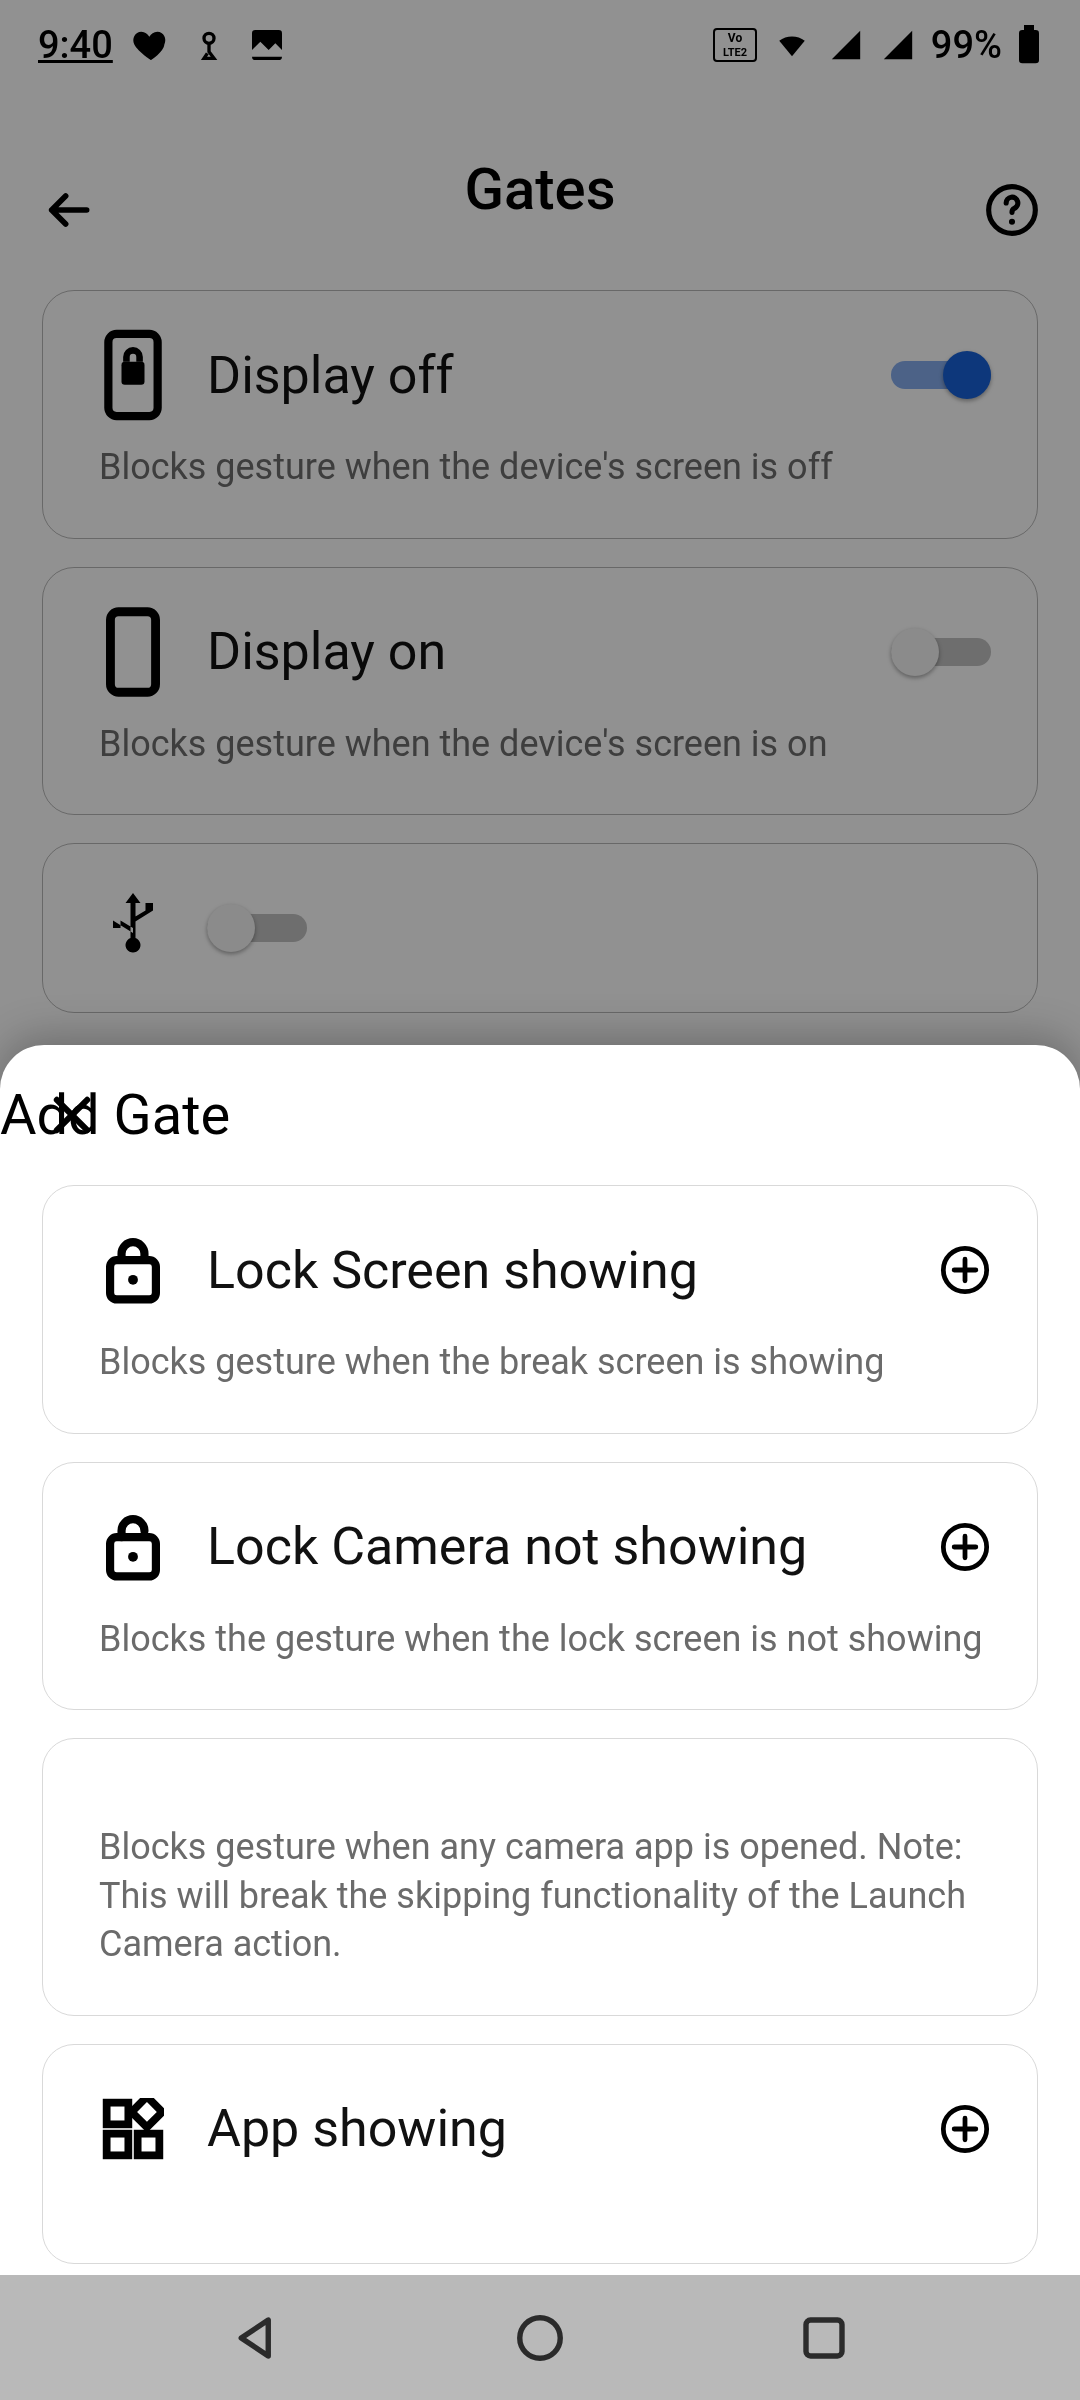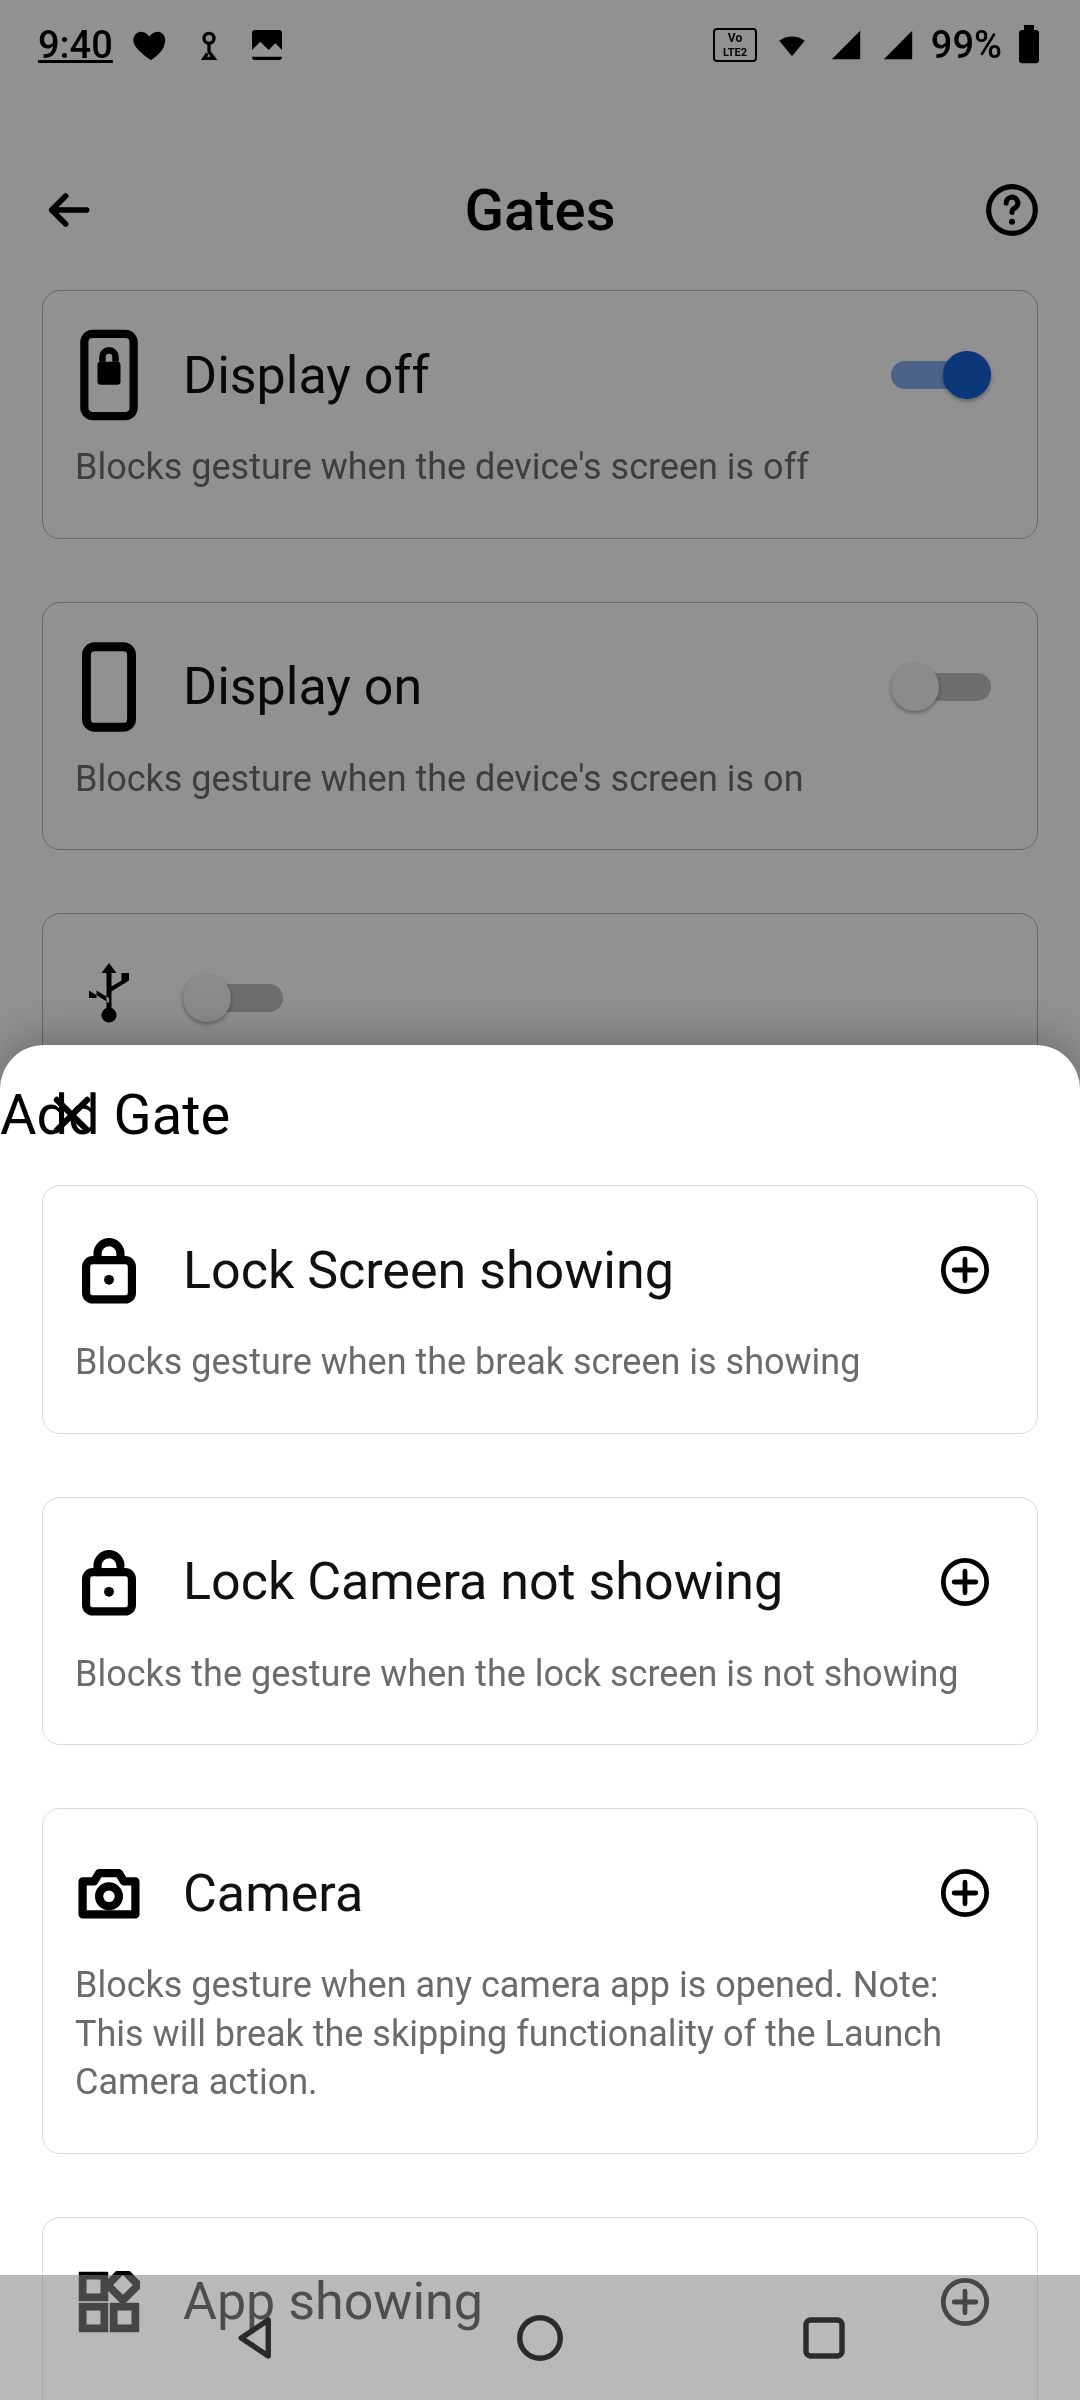--- a/index.html
+++ b/index.html
@@ -8,28 +8,28 @@
   
   .scrim { position:absolute; inset:0; background:rgba(0,0,0,0.42); pointer-events:none; }
 
   
   .status-bar { position:absolute; top:0; left:0; right:0; height:90px; display:flex; align-items:center; justify-content:space-between; padding:0 38px; color:#000; font-size:38px; font-weight:500; }
   .status-left { display:flex; align-items:center; gap:18px;text-decoration:underline; }
   .status-right { display:flex; align-items:center; gap:14px; }
   .stat-icon { display:inline-flex; }
 
   
-  .appbar { position:absolute; top:155px; left:0; right:0; height:110px; display:flex; align-items:center; justify-content:center; }
+  .appbar { position:absolute; top:155px; left:0; right:0; height:110px; display:flex; justify-content:center; }
   .appbar .back { position:absolute; left:40px; top:50%; transform:translateY(-50%); }
   .appbar .help { position:absolute; right:40px; top:50%; transform:translateY(-50%); }
   .appbar-title { font-size:58px; font-weight:500; color:#000; }
 
   
   .bg-list { position:absolute; top:290px; left:42px; right:42px; }
-  .card { border:1.5px solid rgba(0,0,0,0.28); border-radius:18px; padding:50px 46px 46px 32px; margin-bottom:63px; background:transparent; }
+  .card { border:1.5px solid rgba(0,0,0,0.28); border-radius:32px; padding:50px 46px 46px 56px; margin-bottom:28px; background:transparent; }
   .card-top { display:flex; align-items:center; gap:40px; }
   .card-title { font-size:52px; font-weight:400; color:#111; flex:1; }
   .card-desc { margin-top:34px; font-size:36px; color:#6b6b6b; line-height:1.35; }
   .card-icon { width:68px; height:68px; display:flex; align-items:center; justify-content:center; }
 
   .switch { position:relative; width:100px; height:56px; }
   .switch .track { position:absolute; inset:0; top:14px; height:28px; border-radius:14px; background:#bdbdbd; }
   .switch .thumb { position:absolute; top:4px; left:0; width:48px; height:48px; border-radius:50%; background:#efefef; box-shadow:0 2px 4px rgba(0,0,0,0.35); }
   .switch.on .track { background:#83a9e8; }
   .switch.on .thumb { background:#1760d4; left:auto; right:0; }
@@ -225,35 +225,20 @@
             <svg width="52" height="52" viewBox="0 0 24 24">
                 <circle cx="12" cy="12" r="10" fill="none" stroke="#000" stroke-width="2.2"></circle>
                 <path d="M12 7v10M7 12h10" stroke="#000" stroke-width="2.2" stroke-linecap="round"></path>
               </svg>
           </span>
         </div>
         <div class="card-desc">Blocks the gesture when the lock screen is not showing</div>
       </div>
 
       <div class="card">
-        <div class="card-top">
-          <span class="card-icon">
-            <svg width="66" height="60" viewBox="0 0 40 34">
-                <path d="M4 10h7l3-5h12l3 5h7v20H4z" fill="none" stroke="#000" stroke-width="5" stroke-linejoin="round"></path>
-                <circle cx="20" cy="19" r="6" fill="none" stroke="#000" stroke-width="5"></circle>
-              </svg>
-          </span>
-          <span class="card-title">Camera</span>
-          <span class="add-btn">
-            <svg width="52" height="52" viewBox="0 0 24 24">
-                <circle cx="12" cy="12" r="10" fill="none" stroke="#000" stroke-width="2.2"></circle>
-                <path d="M12 7v10M7 12h10" stroke="#000" stroke-width="2.2" stroke-linecap="round"></path>
-              </svg>
-          </span>
-        </div>
         <div class="card-desc">Blocks gesture when any camera app is opened. Note: This will break the skipping functionality of the Launch Camera action.</div>
       </div>
 
       <div class="card" style="padding-bottom:100px">
         <div class="card-top">
           <span class="card-icon">
             <svg width="62" height="62" viewBox="0 0 40 40">
                 <rect x="3" y="3" width="14" height="14" fill="none" stroke="#000" stroke-width="5"></rect>
                 <rect x="3" y="23" width="14" height="14" fill="none" stroke="#000" stroke-width="5"></rect>
                 <rect x="23" y="23" width="14" height="14" fill="none" stroke="#000" stroke-width="5"></rect>

